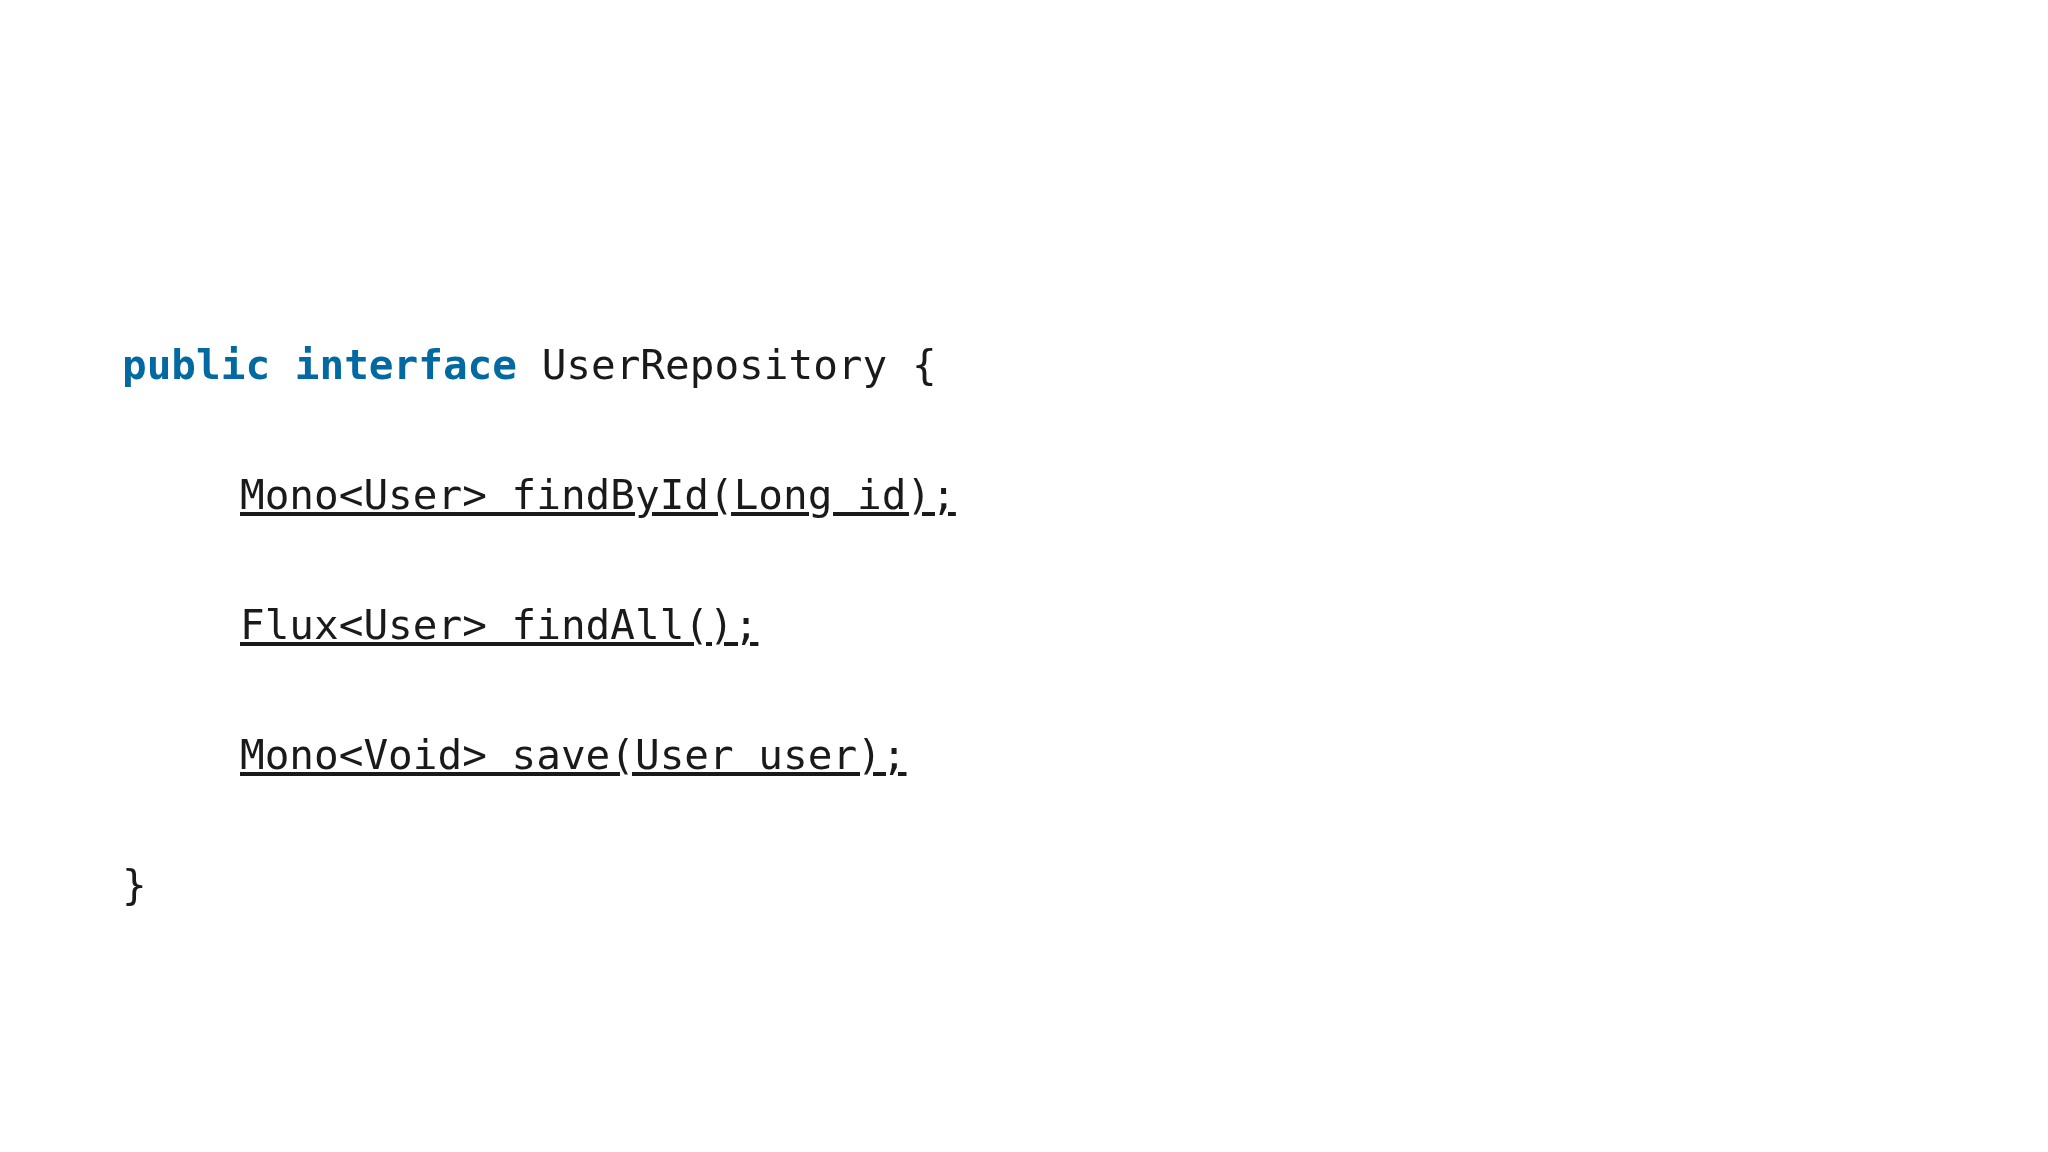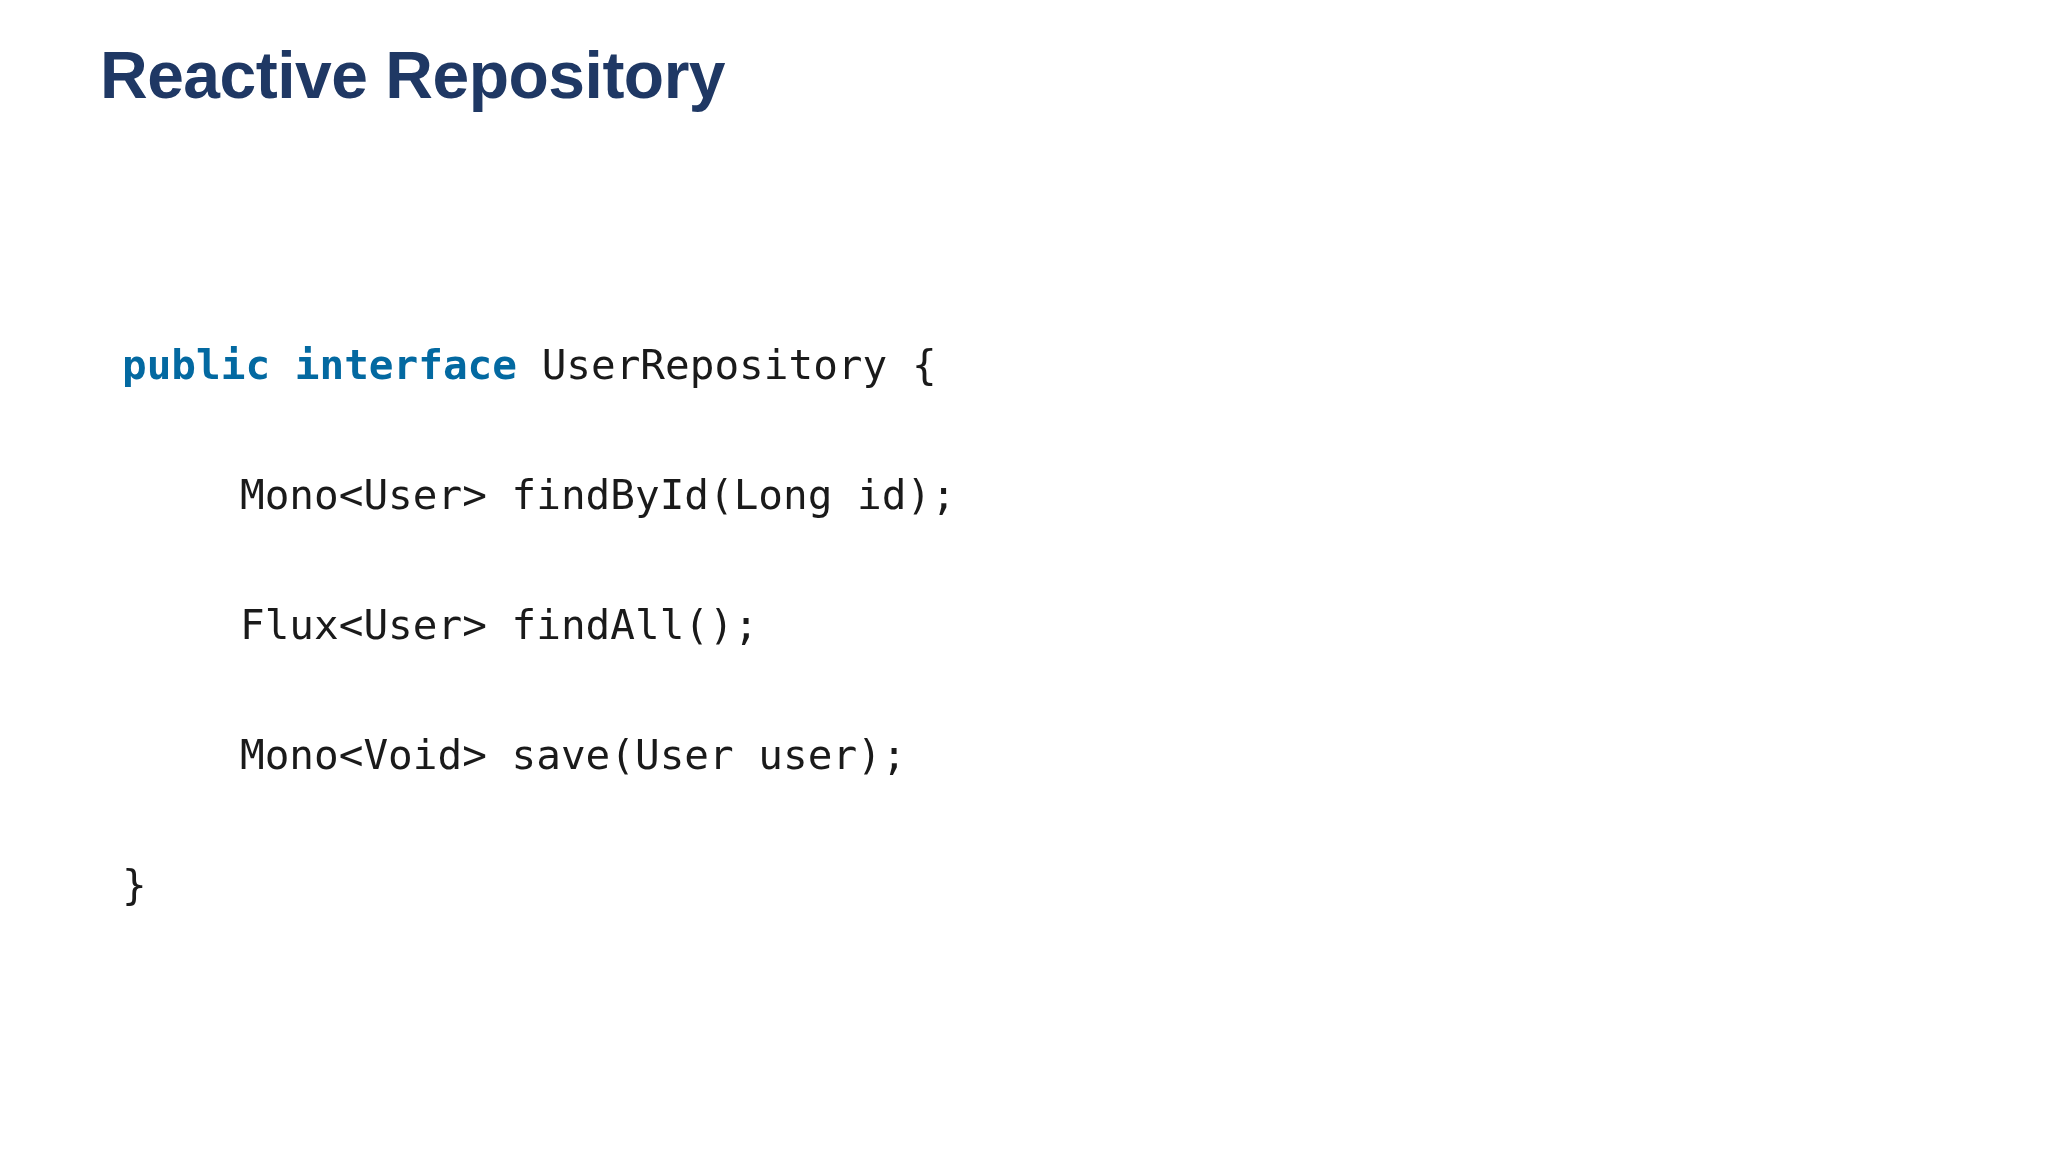--- a/index.html
+++ b/index.html
@@ -54,35 +54,35 @@
   }
 
   .code-line {
     display: block;
     height: 130px;
     white-space: pre;
   }
 
   .code-line.indent {
     padding-left: 118px;
+    text-decoration: underline;
   }
 
   .tok-keyword {
     color: #0369a1;
     font-weight: 700;
   }
 
   .tok-plain {
     color: #1a1a1a;
     font-weight: 400;
     margin-top: 46px;
   }
 </style>
 </head>
 <body>
 
 <div class="slide">
 
-  <h1 class="slide-title">Reactive Repository</h1>
 
   <pre class="code-block"><span class="code-line"><span class="tok-keyword">public interface</span><span class="tok-plain"> UserRepository {</span></span><span class="code-line indent"><span class="tok-plain">Mono&lt;User&gt; findById(Long id);</span></span><span class="code-line indent"><span class="tok-plain">Flux&lt;User&gt; findAll();</span></span><span class="code-line indent"><span class="tok-plain">Mono&lt;Void&gt; save(User user);</span></span><span class="code-line"><span class="tok-plain">}</span></span></pre>
 
 </div>
 
 </body></html>

